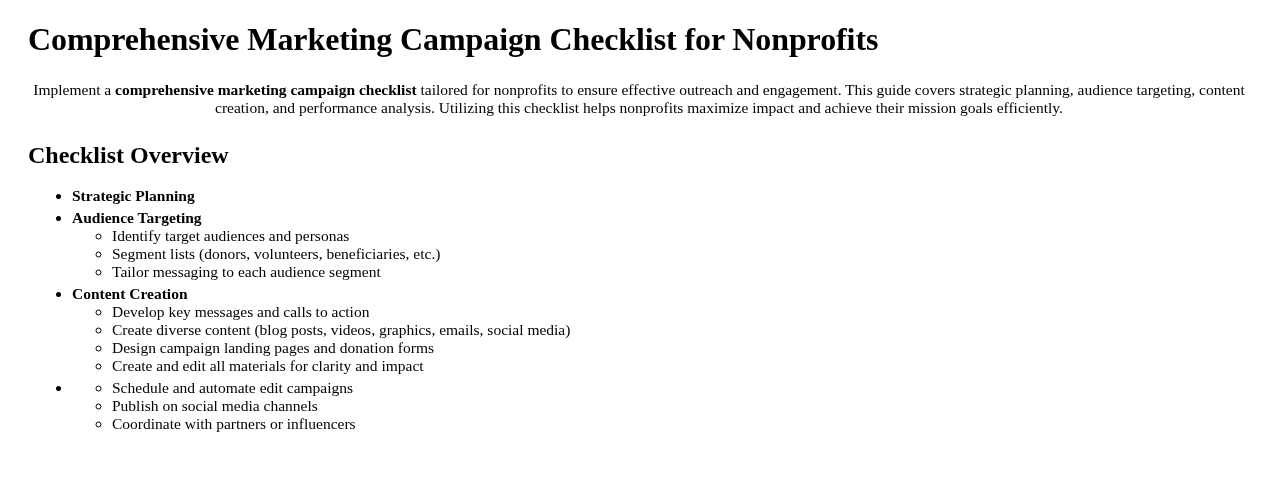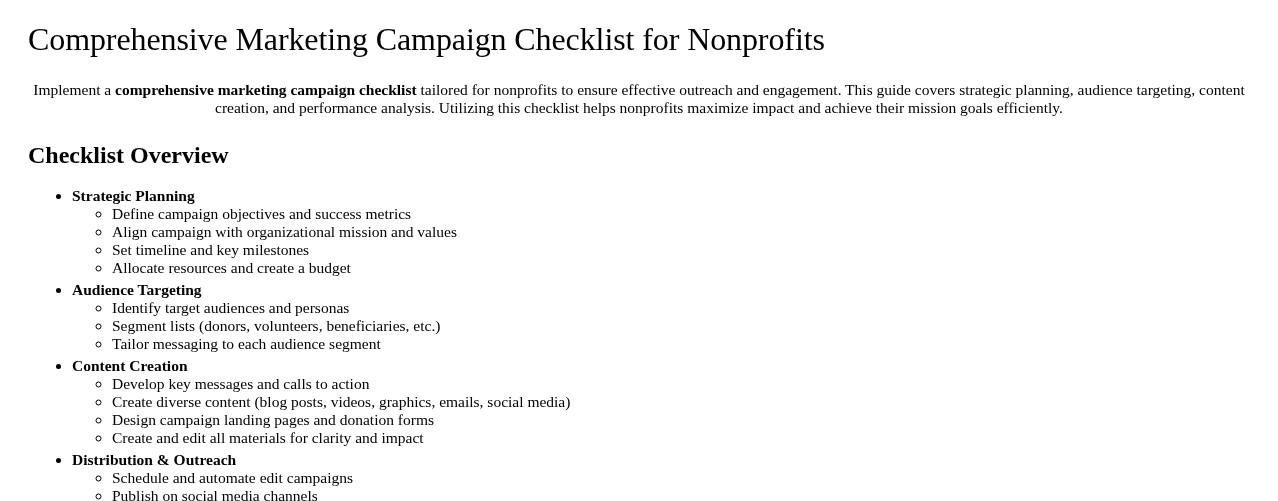--- a/index.html
+++ b/index.html
@@ -14,21 +14,21 @@
     font-family: "Liberation Serif", "DejaVu Serif", serif;
     color: #000000;
   }
   .page {
     padding: 0 28px;
     box-sizing: border-box;
     width: 1278px;
   }
   h1.doc-title {
     font-size: 32px;
-    font-weight: normal;
+    font-weight: bold;
     line-height: 1.16;
     margin: 21px 0 0 0;
     letter-spacing: -0.1px;
   }
   p.intro {
     font-size: 15.5px;
     line-height: 18px;
     margin: 23px 0 0 0;
     text-align: center;
   }
@@ -72,26 +72,20 @@
   <h1 class="doc-title">Comprehensive Marketing Campaign Checklist for Nonprofits</h1>
 
   <p class="intro"><span>Implement a </span><b>comprehensive marketing campaign checklist</b><span> tailored for nonprofits to ensure effective outreach and engagement. This guide covers strategic planning, audience targeting, content creation, and performance analysis. Utilizing this checklist helps nonprofits maximize impact and achieve their mission goals efficiently.</span></p>
 
   <h2 class="section-title">Checklist Overview</h2>
 
   <ul class="outline">
 
     <li>
       <span>Strategic Planning</span>
-      <ul class="sub">
-        <li>Define campaign objectives and success metrics</li>
-        <li>Align campaign with organizational mission and values</li>
-        <li>Set timeline and key milestones</li>
-        <li>Allocate resources and create a budget</li>
-      </ul>
     </li>
 
     <li>
       <span>Audience Targeting</span>
       <ul class="sub">
         <li>Identify target audiences and personas</li>
         <li>Segment lists (donors, volunteers, beneficiaries, etc.)</li>
         <li>Tailor messaging to each audience segment</li>
       </ul>
     </li>
@@ -100,21 +94,20 @@
       <span>Content Creation</span>
       <ul class="sub">
         <li>Develop key messages and calls to action</li>
         <li>Create diverse content (blog posts, videos, graphics, emails, social media)</li>
         <li>Design campaign landing pages and donation forms</li>
         <li>Create and edit all materials for clarity and impact</li>
       </ul>
     </li>
 
     <li>
-      <span>Distribution &amp; Outreach</span>
       <ul class="sub">
         <li>Schedule and automate edit campaigns</li>
         <li>Publish on social media channels</li>
         <li>Coordinate with partners or influencers</li>
       </ul>
     </li>
 
   </ul>
 </div>
 

